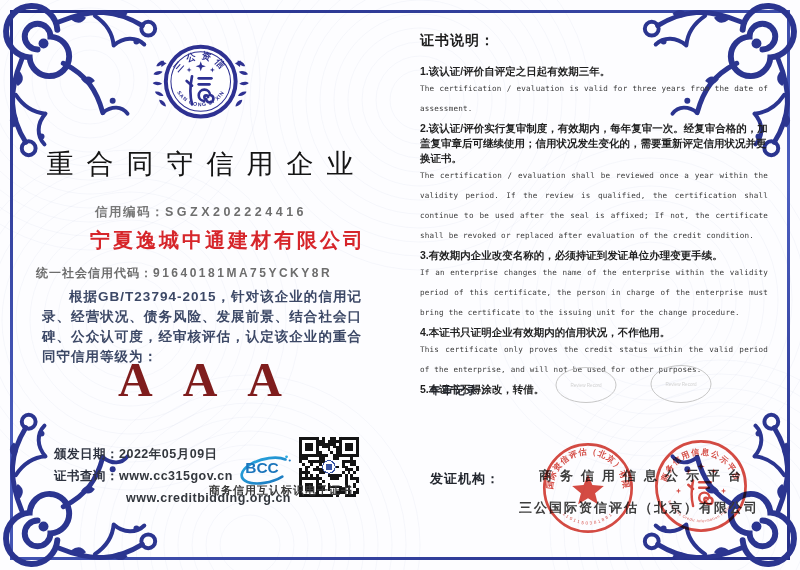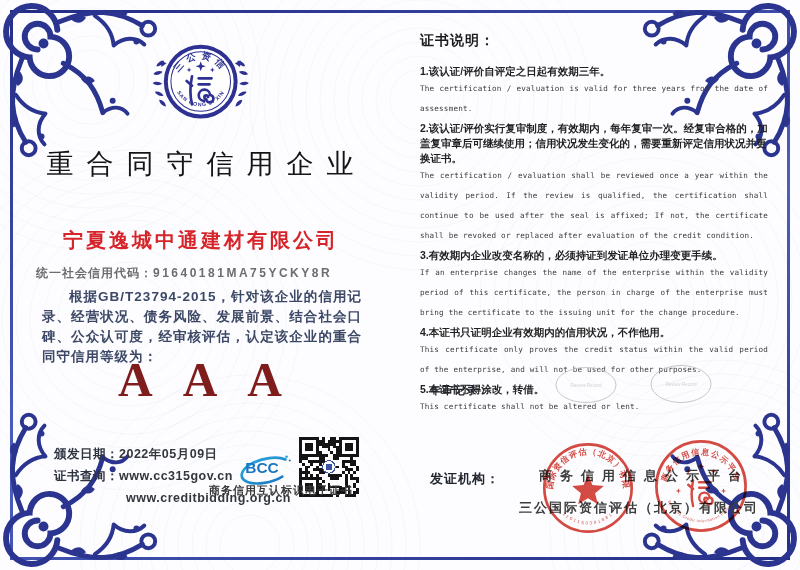--- a/index.html
+++ b/index.html
@@ -16,21 +16,21 @@
   .corner.bl{left:2px;bottom:2px;transform:scaleY(-1);}
   .corner.br{right:2px;bottom:2px;transform:scale(-1,-1);}
   
   .seal{position:absolute;left:120px;top:24px;width:160px;height:118px;}
   .title{position:absolute;left:30px;top:146px;width:340px;text-align:center;
          font-family:"Liberation Serif",serif;font-weight:400;font-size:27px;color:#141414;
          letter-spacing:13px;padding-left:13px;box-sizing:border-box;}
   .creditline{position:absolute;left:36px;top:204px;width:330px;text-align:center;
          font-size:12.5px;font-weight:700;color:#787878;letter-spacing:1.5px;}
   .creditline .val{letter-spacing:3.5px;color:#6e6e6e;}
-  .company{position:absolute;left:36px;top:227px;width:330px;text-align:center;
+  .company{position:absolute;left:36px;top:227px;width:330px;text-align:right;
          font-size:20px;font-weight:700;color:#d6252a;letter-spacing:3px;}
   .uscc{position:absolute;left:36px;top:265px;width:330px;text-align:left;
          font-size:12px;font-weight:700;color:#6d6d6d;letter-spacing:1px;}
   .uscc .val{letter-spacing:2.5px;}
   .para{position:absolute;left:42px;top:287px;width:320px;font-size:13.5px;font-weight:700;
         color:#3c4866;line-height:20px;letter-spacing:1px;text-indent:2em;text-align:justify;}
   .rating{position:absolute;left:30px;top:352px;width:340px;text-align:center;
         font-family:"Liberation Serif",serif;font-weight:700;font-size:48px;color:#7f1d1d;
         letter-spacing:30px;padding-left:30px;box-sizing:border-box;}
   .issue{position:absolute;left:54px;top:443px;font-size:12.5px;font-weight:700;color:#33373d;}
@@ -221,20 +221,21 @@
       <use href="#star4" transform="translate(95,47) scale(.5)"></use>
       <use href="#star4" transform="translate(127,47) scale(.5)"></use>
     </g>
     <g style="color:#2e3192">
       <use href="#xinGlyph" transform="translate(111,76) scale(.92)"></use>
     </g>
   </svg>
 
   <div class="title">重合同守信用企业</div>
 
+  <div class="creditline"><span>信用编码：</span><span class="val">SGZX202224416</span></div>
 
   <div class="company">宁夏逸城中通建材有限公司</div>
 
   <div class="uscc"><span>统一社会信用代码：</span><span class="val">91640181MA75YCKY8R</span></div>
 
   <div class="para">根据GB/T23794-2015，针对该企业的信用记录、经营状况、债务风险、发展前景、结合社会口碑、公众认可度，经审核评估，认定该企业的重合同守信用等级为：</div>
 
   <div class="rating">AAA</div>
 
   <div class="issue">
@@ -432,21 +433,20 @@
     <div class="item">
       <div class="zh">3.有效期内企业改变名称的，必须持证到发证单位办理变更手续。</div>
       <div class="en">If an enterprise changes the name of the enterprise within the validity period of this certificate, the person in charge of the enterprise must bring the certificate to the issuing unit for the change procedure.</div>
     </div>
     <div class="item">
       <div class="zh">4.本证书只证明企业有效期内的信用状况，不作他用。</div>
       <div class="en">This certificate only proves the credit status within the valid period of the enterprise, and will not be used for other purposes.</div>
     </div>
     <div class="item">
       <div class="zh">5.本证书不得涂改，转借。</div>
-      <div class="en">This certificate shall not be altered or lent.</div>
     </div>
   </div>
 
   <div class="annual-lbl">年审记录：</div>
 
   <svg class="oval o1" viewBox="0 0 64 38">
     <ellipse cx="32" cy="19" rx="30" ry="17.5" fill="none" stroke="#c8c8c8" stroke-width="1"></ellipse>
     <text x="32" y="21" text-anchor="middle" font-size="4.6" fill="#d2d2d2">Review Record</text>
   </svg>
   <svg class="oval o2" viewBox="0 0 64 40">

